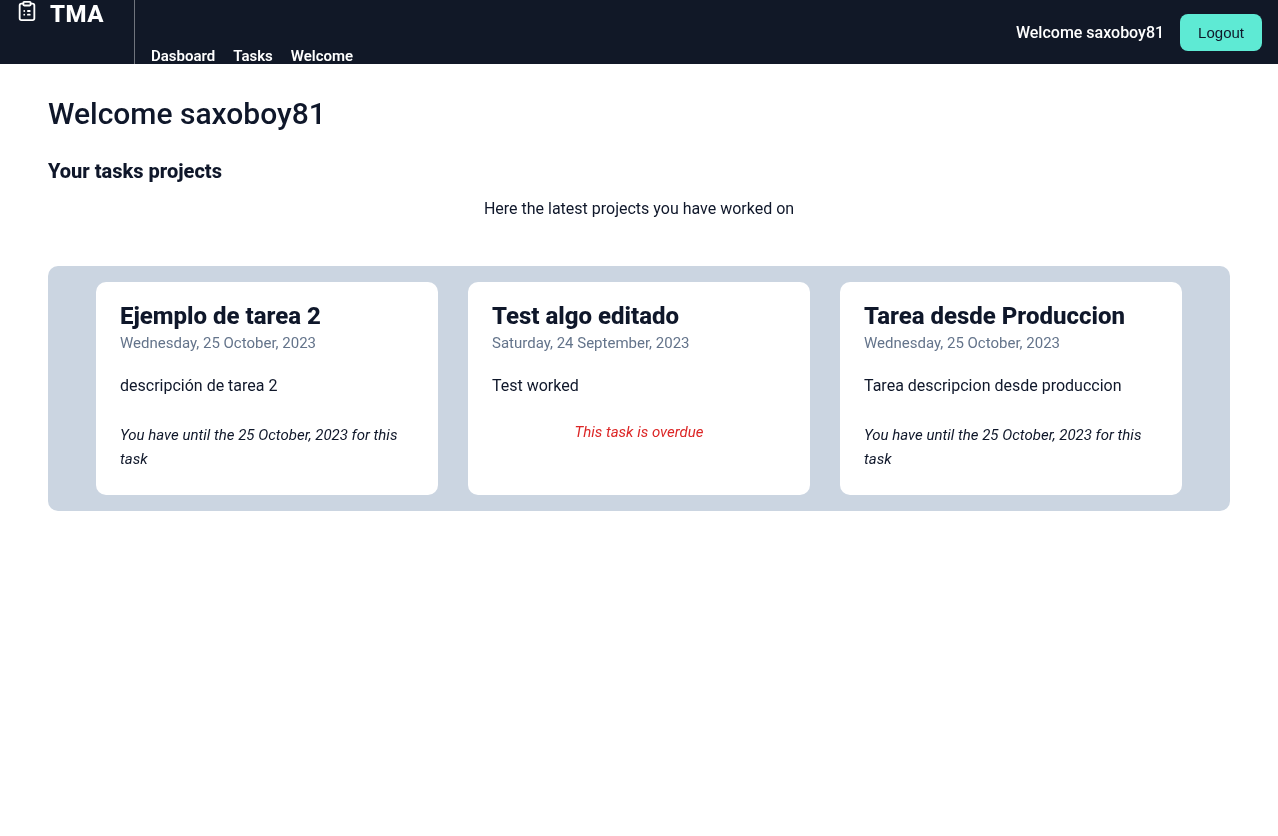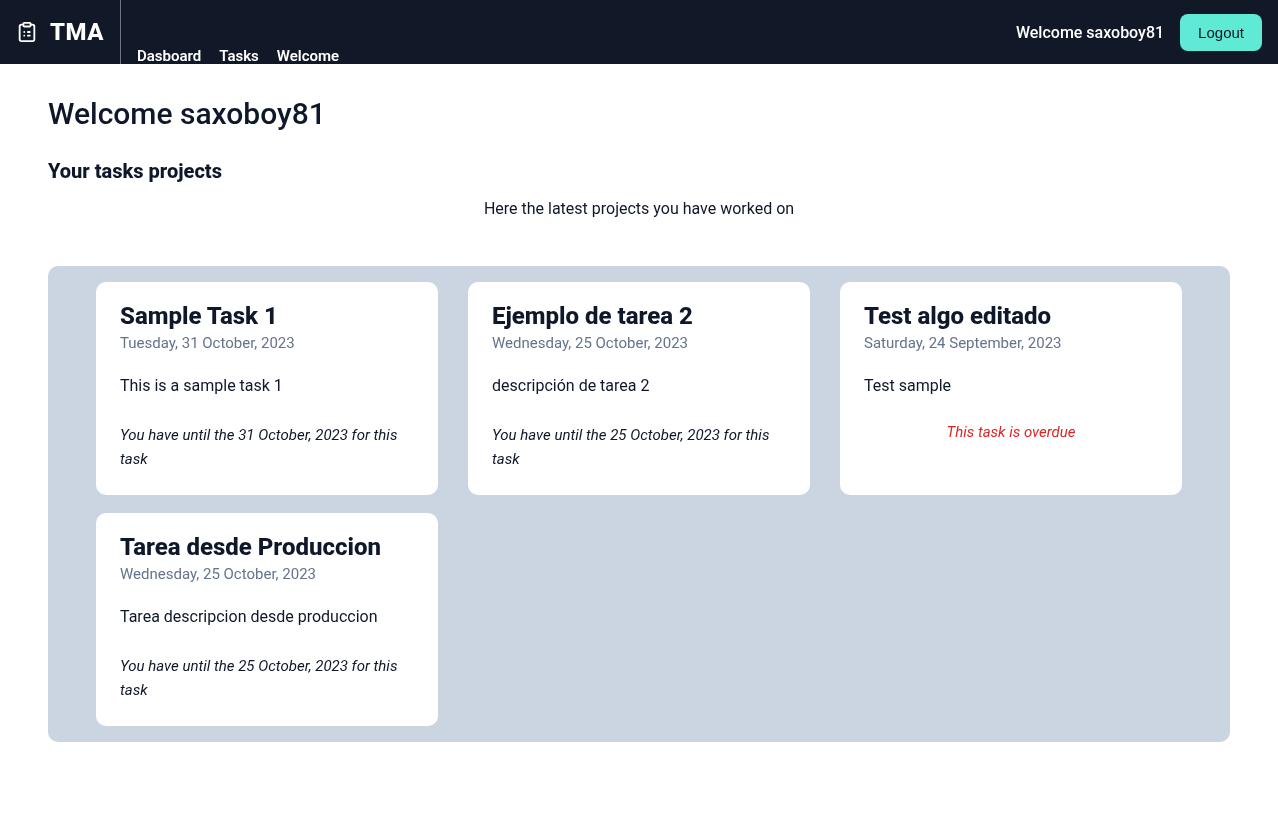--- a/index.html
+++ b/index.html
@@ -20,23 +20,22 @@
       padding: 0 16px;
       height: 64px;
     }
     .navbar-left {
       display: flex;
       align-items: center;
       height: 100%;
     }
     .logo-section {
       display: flex;
-      align-items: center;
       gap: 12px;
-      padding-right: 16px;
+      padding-right: 30px;
       border-right: 1px solid rgba(255,255,255,0.4);
       height: 100%;
     }
     .logo-icon {
       color: #ffffff;
       width: 22px;
       height: 22px;
     }
     .logo-text {
       color: #ffffff;
@@ -171,38 +170,32 @@
     <button class="logout-btn">Logout</button>
   </div>
 </nav>
 
 <main class="main">
   <h1 class="page-title">Welcome saxoboy81</h1>
   <h2 class="section-title">Your tasks projects</h2>
   <p class="section-desc">Here the latest projects you have worked on</p>
 
   <div class="tasks-container">
-    <div class="task-card">
-      <div class="task-title">Sample Task 1</div>
-      <div class="task-date">Tuesday, 31 October, 2023</div>
-      <div class="task-desc">This is a sample task 1</div>
-      <div class="task-deadline">You have until the 31 October, 2023 for this task</div>
-    </div>
 
     <div class="task-card">
       <div class="task-title">Ejemplo de tarea 2</div>
       <div class="task-date">Wednesday, 25 October, 2023</div>
       <div class="task-desc">descripción de tarea 2</div>
       <div class="task-deadline">You have until the 25 October, 2023 for this task</div>
     </div>
 
     <div class="task-card">
       <div class="task-title">Test algo editado</div>
       <div class="task-date">Saturday, 24 September, 2023</div>
-      <div class="task-desc">Test sample</div>
+      <div class="task-desc">Test worked</div>
       <div class="task-overdue">This task is overdue</div>
     </div>
 
     <div class="task-card">
       <div class="task-title">Tarea desde Produccion</div>
       <div class="task-date">Wednesday, 25 October, 2023</div>
       <div class="task-desc">Tarea descripcion desde produccion</div>
       <div class="task-deadline">You have until the 25 October, 2023 for this task</div>
     </div>
   </div>

